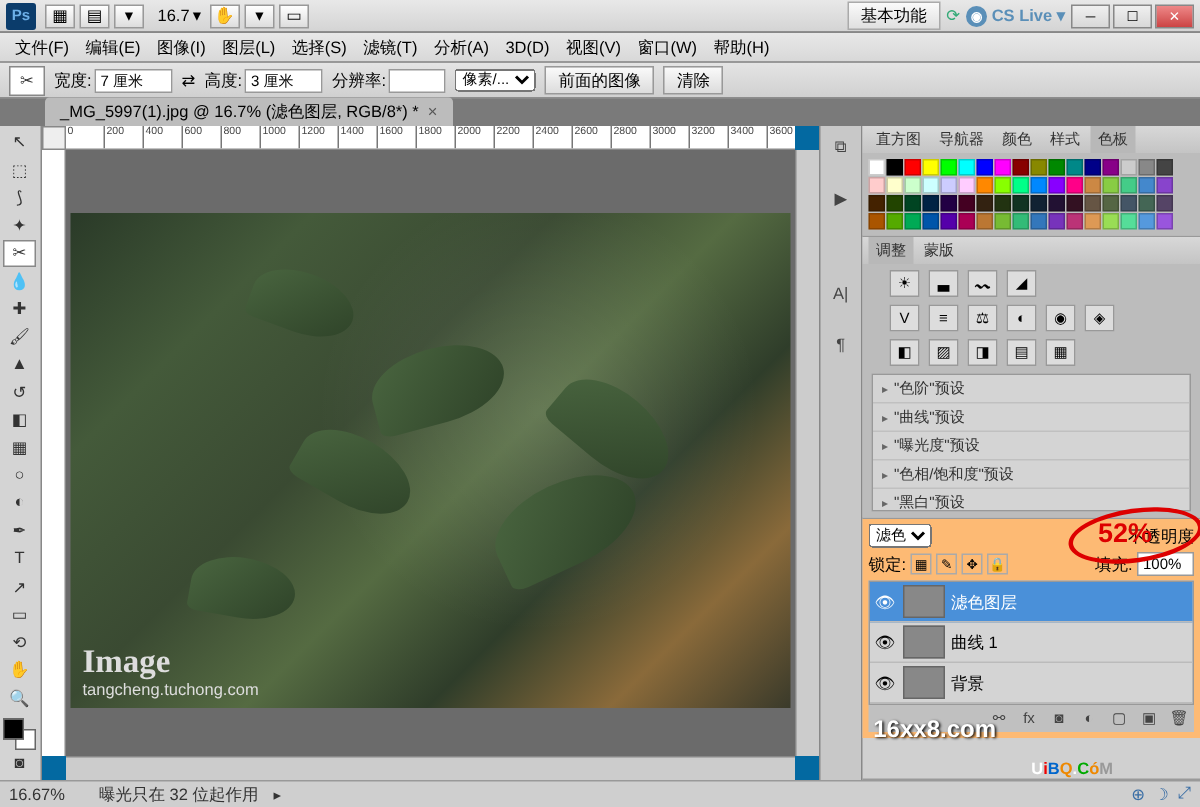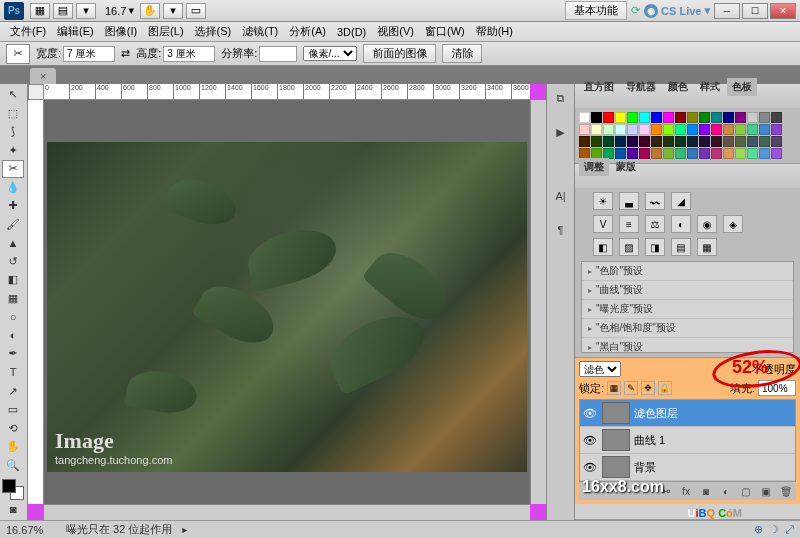--- a/index.html
+++ b/index.html
@@ -38,21 +38,21 @@
 
 
 .toolbox { width: 28px; background: #d4d4d4; border-right: 1px solid #888; display: flex; flex-direction: column; padding: 2px; gap: 1px; }
 .tool { width: 22px; height: 20px; display: flex; align-items: center; justify-content: center; border: 1px solid transparent; color: #333; }
 .tool.active { background: #fff; border-color: #888; }
 .fgbg { position: relative; width: 22px; height: 24px; margin-top: 4px; }
 .fgbg .bg { position: absolute; right: 0; bottom: 0; width: 14px; height: 14px; background: #fff; border: 1px solid #666; }
 .fgbg .fg { position: absolute; left: 0; top: 0; width: 14px; height: 14px; background: #000; border: 1px solid #666; }
 
 
-.canvas-wrap { flex: 1; background: #d946ef; position: relative; overflow: hidden; }
+.canvas-wrap { flex: 1; background: #0369a1; position: relative; overflow: hidden; }
 .ruler-h { position: absolute; top: 0; left: 16px; right: 16px; height: 16px; background: #fff; border-bottom: 1px solid #888; overflow: hidden; }
 .ruler-h .ticks { display: flex; height: 100%; }
 .ruler-h .tick { width: 26px; border-right: 1px solid #777; font-size: 7px; color: #444; padding-left: 1px; display: flex; align-items: flex-start; flex-shrink: 0; }
 .ruler-v { position: absolute; top: 16px; left: 0; bottom: 16px; width: 16px; background: #fff; border-right: 1px solid #888; }
 .ruler-corner { position: absolute; top: 0; left: 0; width: 16px; height: 16px; background: #eee; border: 1px solid #888; }
 .canvas-area { position: absolute; top: 16px; left: 16px; right: 16px; bottom: 16px; background: #6b6b6b; display: flex; align-items: center; justify-content: center; }
 .photo { width: 480px; height: 330px; background:
   radial-gradient(circle at 65% 40%, rgba(255,255,255,0.1) 0%, transparent 40%),
   linear-gradient(135deg, #2a3a28 0%, #445a3a 20%, #3a4a32 40%, #556b42 55%, #2f3d2a 70%, #8a6a3a 85%, #3a3a2a 100%);
   position: relative; overflow: hidden; margin-top: 10px; }
@@ -61,21 +61,21 @@
 .photo .wm .big { font-size: 22px; font-weight: bold; font-family: Georgia, serif; }
 .scrollbar-h { position: absolute; bottom: 0; left: 16px; right: 16px; height: 16px; background: #ccc; border-top: 1px solid #888; }
 .scrollbar-v { position: absolute; top: 16px; right: 0; bottom: 16px; width: 16px; background: #ccc; border-left: 1px solid #888; }
 
 
 .rightcol { width: 226px; background: #d0d0d0; border-left: 1px solid #888; display: flex; flex-direction: column; }
 .collapsed-col { width: 28px; background: #c8c8c8; border-left: 1px solid #888; display: flex; flex-direction: column; align-items: center; padding-top: 4px; gap: 14px; }
 .collapsed-col .ci { width: 22px; height: 20px; display: flex; align-items: center; justify-content: center; color: #444; }
 
 .panel { border-bottom: 1px solid #999; }
-.panel-tabs { height: 18px; background: linear-gradient(#d8d8d8,#c4c4c4); display: flex; align-items: flex-end; padding: 12px 4px; gap: 2px; font-weight: bold; }
+.panel-tabs { height: 18px; background: linear-gradient(#d8d8d8,#c4c4c4); display: flex; align-items: flex-end; padding: 0 4px; gap: 2px; }
 .ptab { padding: 2px 5px; font-size: 10px; color: #333; }
 .ptab.active { background: #b8b8b8; }
 
 .swatches { padding: 4px; background: #bcbcbc; }
 .swatch-grid { display: grid; grid-template-columns: repeat(17, 11px); gap: 1px; }
 .sw { width: 11px; height: 11px; border: 1px solid rgba(0,0,0,0.2); }
 
 .adjust-panel { background: #bcbcbc; padding: 4px 6px; }
 .adjust-title { font-size: 10px; color: #333; margin-bottom: 6px; }
 .adj-row { display: flex; gap: 6px; margin-bottom: 5px; padding-left: 12px; }
@@ -166,20 +166,21 @@
       <span>分辨率:</span>
       <input class="opt-input sm" value="" style="">
     </div>
   <select style="font-size:10px"><option>像素/...</option></select>
   <button class="opt-btn">前面的图像</button>
   <button class="opt-btn">清除</button>
 </div>
 
 <div class="doc-tab-row">
   <div class="doc-tab">
+    <span>_MG_5997(1).jpg @ 16.7% (滤色图层, RGB/8*) *</span>
     <span class="x">×</span>
   </div>
 </div>
 
 <div class="main">
 
   <div class="toolbox">
     <div class="tool">↖</div>
     <div class="tool">⬚</div>
     <div class="tool">⟆</div>

